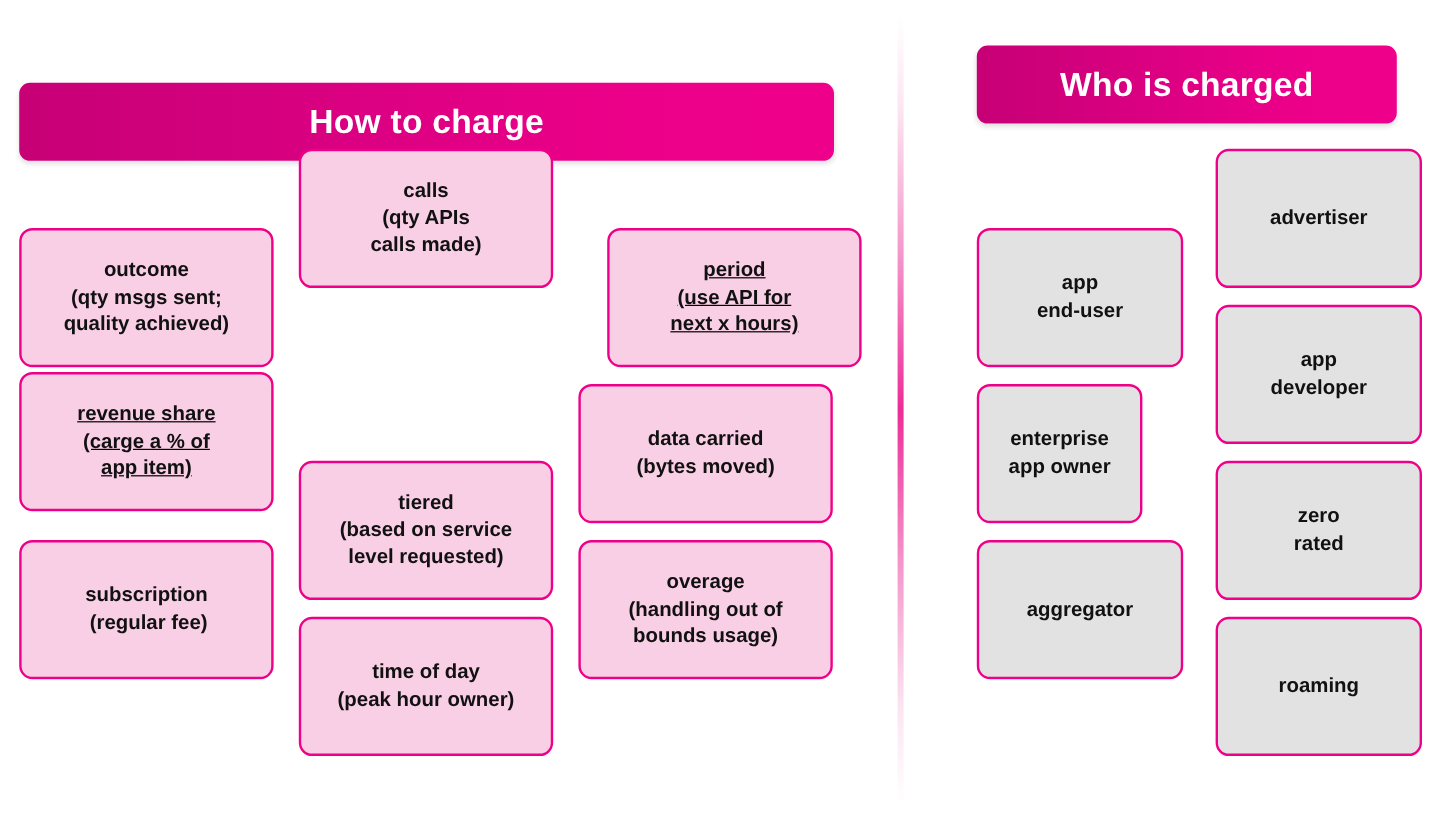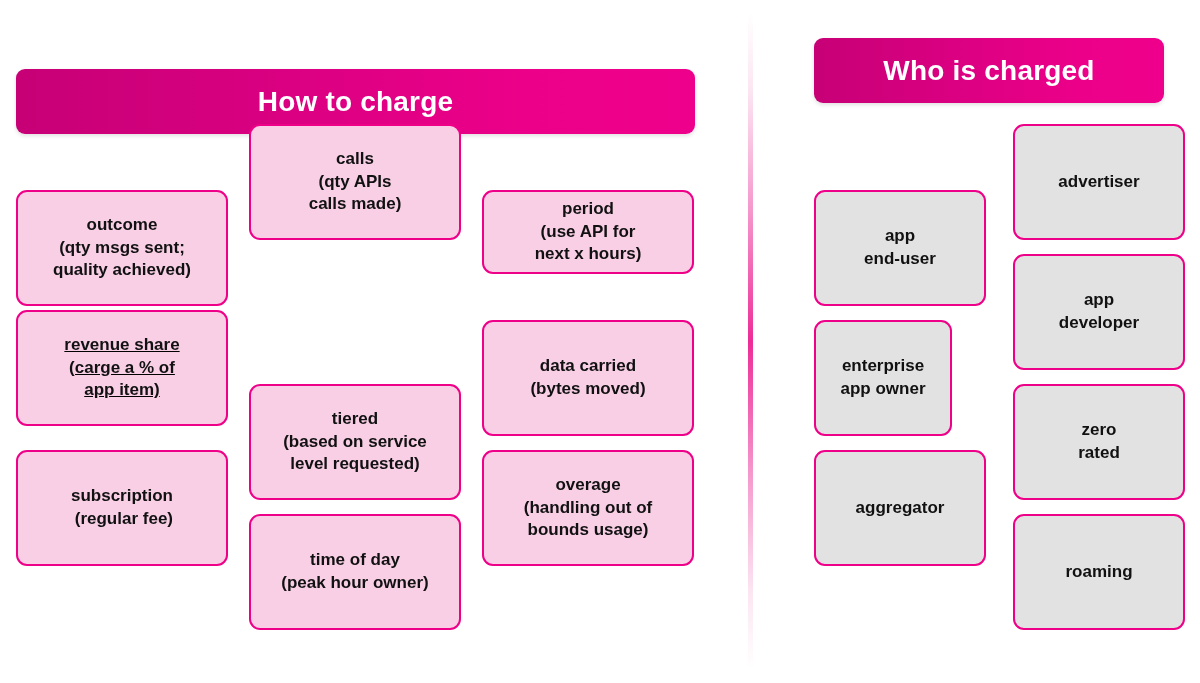--- a/index.html
+++ b/index.html
@@ -87,21 +87,21 @@
   #card-revenue-share { left: 16px; top: 310px; width: 212px; height: 116px; text-decoration: underline; }
   #card-subscription  { left: 16px; top: 450px; width: 212px; height: 116px; text-align: right; }
 
   
   #card-calls       { left: 249px; top: 124px; width: 212px; height: 116px; }
   #card-duration    { left: 249px; top: 254px; width: 212px; height: 116px; }
   #card-tiered      { left: 249px; top: 384px; width: 212px; height: 116px; }
   #card-time-of-day { left: 249px; top: 514px; width: 212px; height: 116px; }
 
   
-  #card-period       { left: 482px; top: 190px; width: 212px; height: 84px; }
+  #card-period       { left: 506px; top: 190px; width: 212px; height: 116px; text-decoration: underline; }
   #card-data-carried { left: 482px; top: 320px; width: 212px; height: 116px; }
   #card-overage      { left: 482px; top: 450px; width: 212px; height: 116px; }
 
   
   #card-app-end-user     { left: 814px; top: 190px; width: 172px; height: 116px; }
   #card-enterprise-owner { left: 814px; top: 320px; width: 138px; height: 116px; }
   #card-aggregator       { left: 814px; top: 450px; width: 172px; height: 116px; }
 
   
   #card-advertiser    { left: 1013px; top: 124px; width: 172px; height: 116px; }

